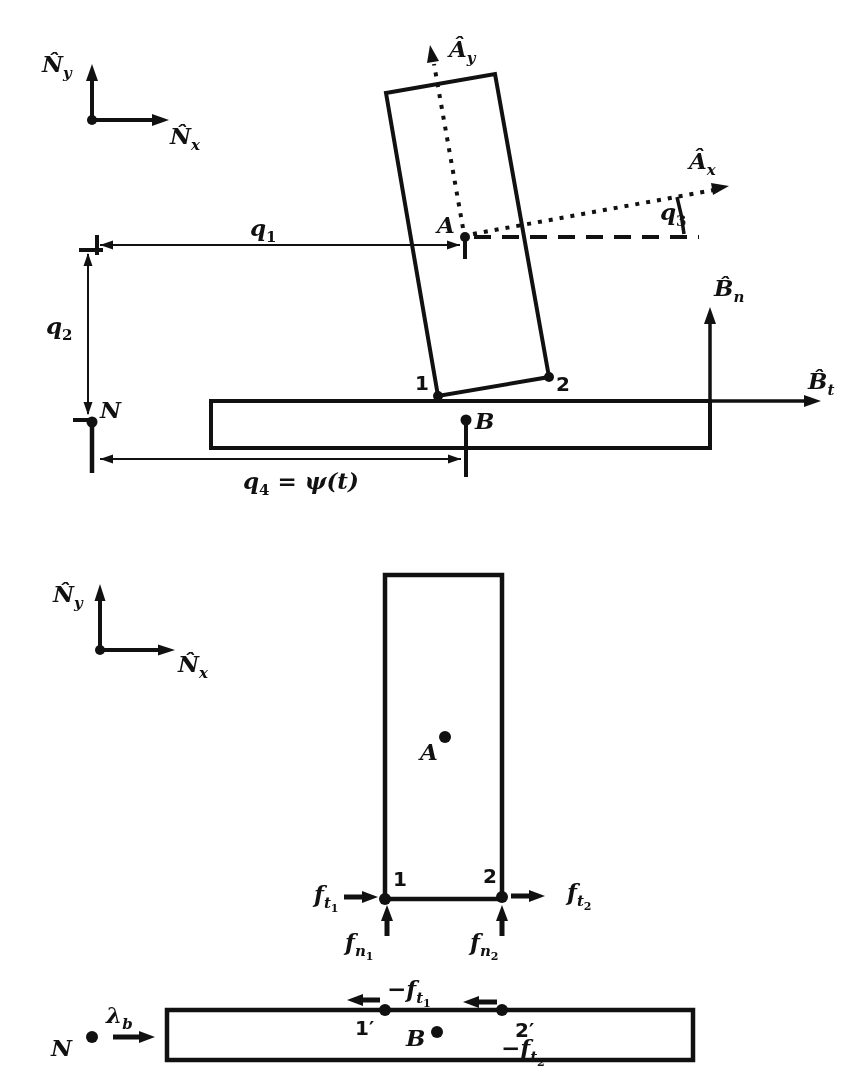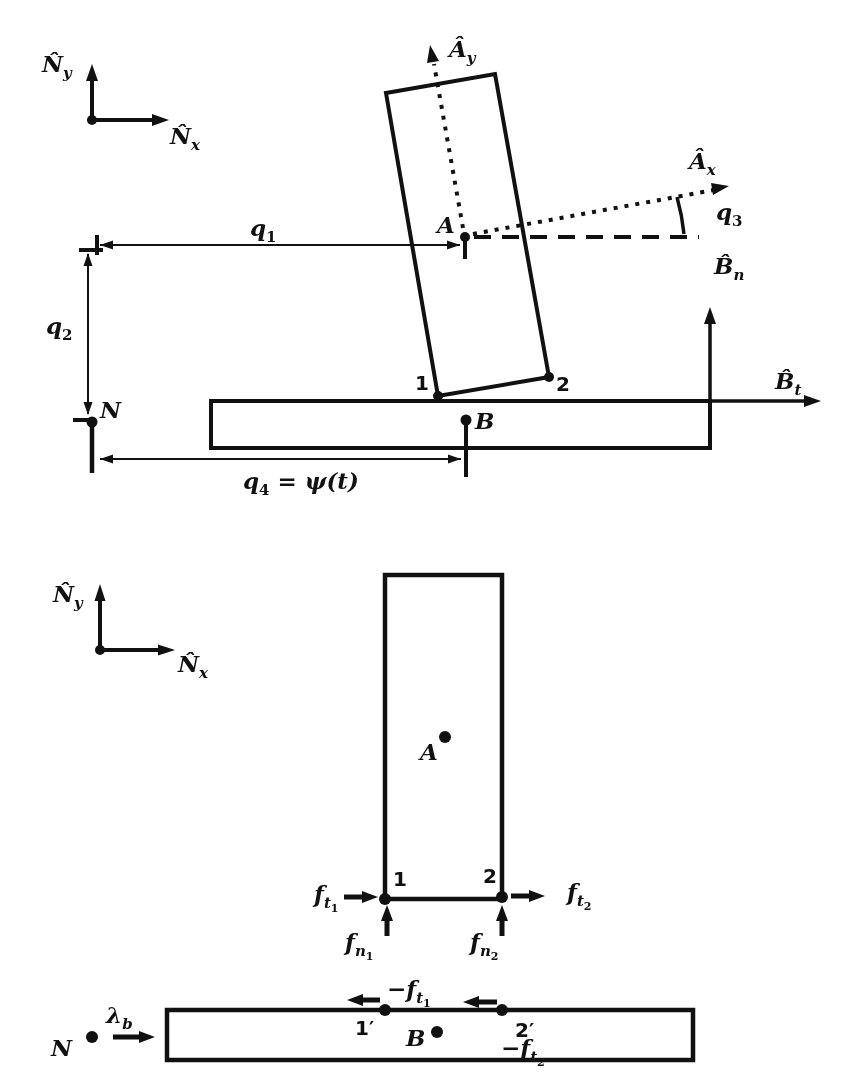--- a/index.html
+++ b/index.html
@@ -146,31 +146,31 @@
           <polygon points="155,1037 139,1031 139,1043" fill="#111111" stroke="none"></polygon>
         </g>
       </g>
     </g>
   </svg>
 
   <div class="ml" style="left:42px;top:52px"><span>N̂</span><sub>y</sub></div>
   <div class="ml" style="left:170px;top:124px"><span>N̂</span><sub>x</sub></div>
   <div class="ml" style="left:449px;top:37px"><span>Â</span><sub>y</sub></div>
   <div class="ml" style="left:689px;top:149px"><span>Â</span><sub>x</sub></div>
-  <div class="ml" style="left:716px;top:200px"><span>q</span><sub class="up">3</sub></div>
+  <div class="ml" style="left:660px;top:200px"><span>q</span><sub class="up">3</sub></div>
   <div class="ml" style="left:437px;top:213px">A</div>
   <div class="ml" style="left:250px;top:216px"><span>q</span><sub class="up">1</sub></div>
   <div class="ml" style="left:46px;top:314px"><span>q</span><sub class="up">2</sub></div>
   <div class="ml" style="left:100px;top:398px">N</div>
   <div class="num" style="left:415px;top:373px">1</div>
   <div class="num" style="left:556px;top:374px">2</div>
   <div class="ml" style="left:475px;top:409px">B</div>
   <div class="ml" style="left:243px;top:469px"><span>q</span><sub class="up">4</sub><span> = ψ(t)</span></div>
-  <div class="ml" style="left:714px;top:254px"><span>B̂</span><sub>n</sub></div>
-  <div class="ml" style="left:775px;top:369px"><span>B̂</span><sub>t</sub></div>
+  <div class="ml" style="left:714px;top:276px"><span>B̂</span><sub>n</sub></div>
+  <div class="ml" style="left:808px;top:369px"><span>B̂</span><sub>t</sub></div>
 
   <div class="ml" style="left:53px;top:582px"><span>N̂</span><sub>y</sub></div>
   <div class="ml" style="left:178px;top:652px"><span>N̂</span><sub>x</sub></div>
   <div class="ml" style="left:420px;top:740px">A</div>
   <div class="num" style="left:393px;top:869px">1</div>
   <div class="num" style="left:483px;top:866px">2</div>
   <div class="ml" style="left:314px;top:882px"><span>f</span><sub><span>t</span><sub class="up">1</sub></sub></div>
   <div class="ml" style="left:567px;top:880px"><span>f</span><sub><span>t</span><sub class="up">2</sub></sub></div>
   <div class="ml" style="left:345px;top:930px"><span>f</span><sub><span>n</span><sub class="up">1</sub></sub></div>
   <div class="ml" style="left:470px;top:930px"><span>f</span><sub><span>n</span><sub class="up">2</sub></sub></div>

